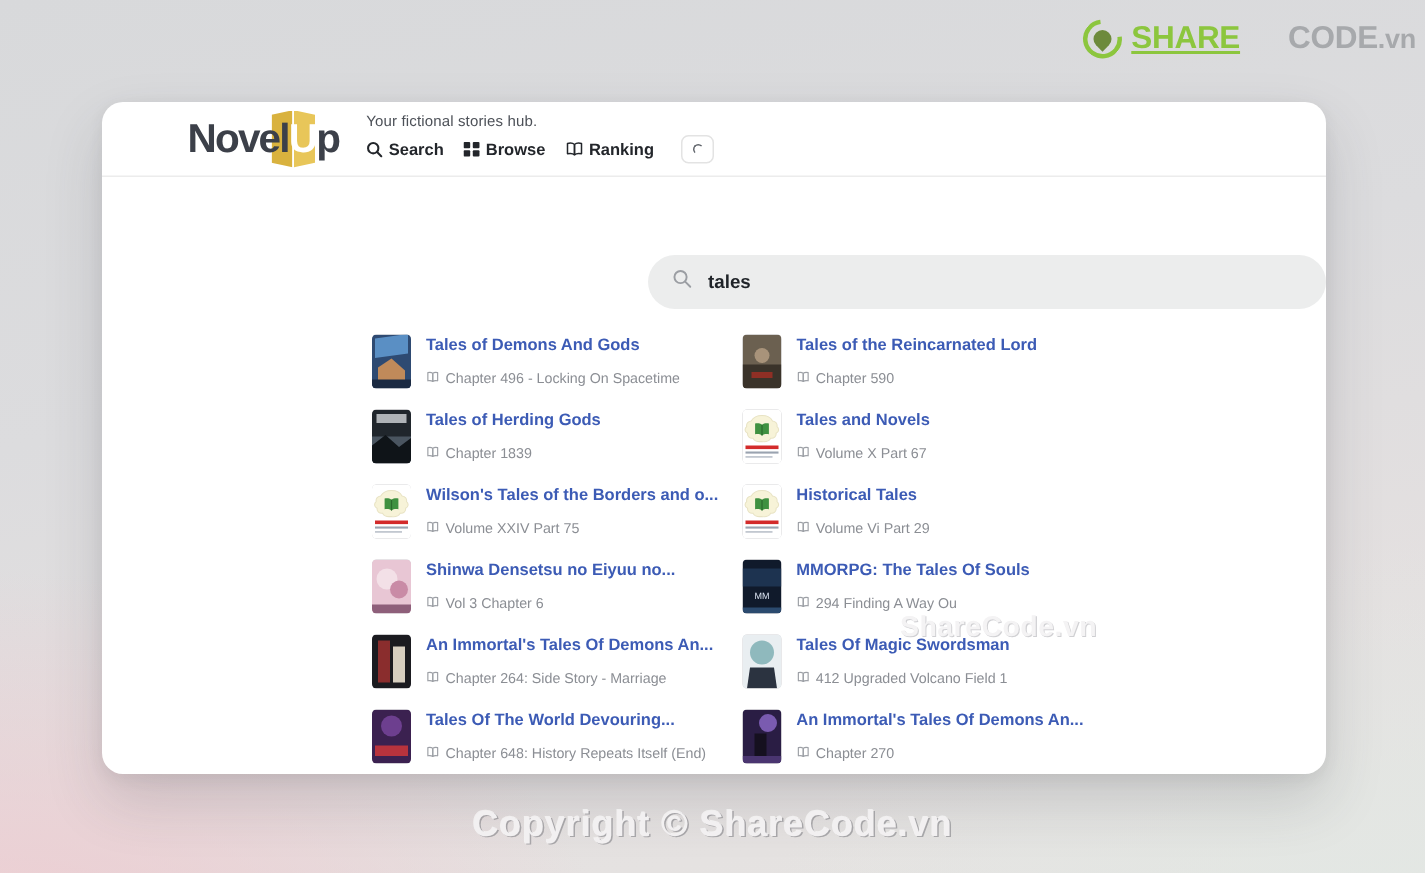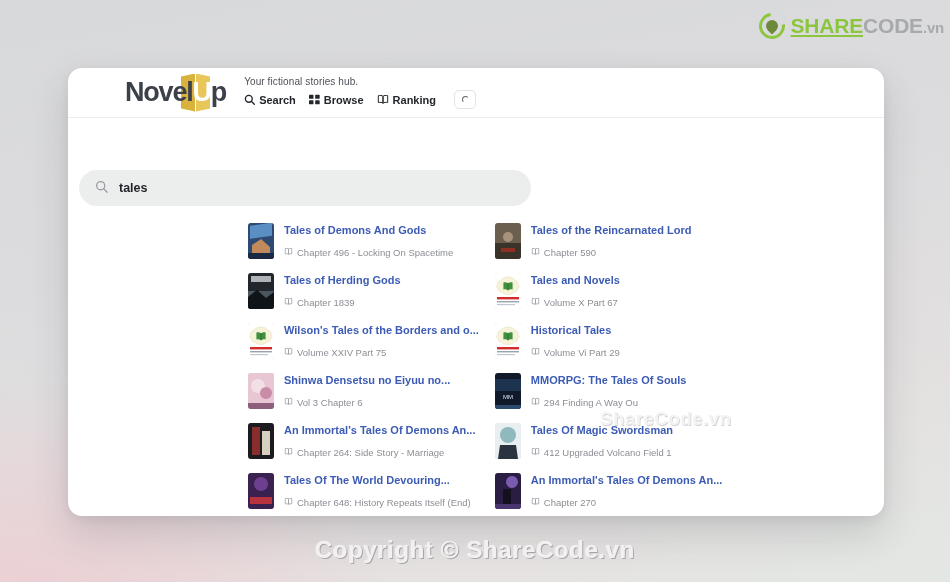--- a/index.html
+++ b/index.html
@@ -50,22 +50,22 @@
     border-radius: 50% 50% 50% 0;
     transform: rotate(-45deg);
   }
   .sc-logo .sc-text {
     font-size: 21px;
     font-weight: bold;
     letter-spacing: -0.2px;
     white-space: nowrap;
   }
   .sc-text .a { color: #8cc63e; text-decoration: underline; }
-  .sc-text .b { color: #a7a9ac; }
-  .sc-text .c { color: #a7a9ac; font-size: 15px; }
+  .sc-text .b { color: #a7a9ac; margin-left: 32px; }
+  .sc-text .c { color: #a7a9ac; font-size: 18px; }
 
   
   .copyright {
     position: absolute;
     left: 0; right: 0;
     bottom: 18px;
     text-align: center;
     font-size: 24px;
     font-weight: bold;
     letter-spacing: 0.6px;
@@ -170,21 +170,21 @@
     border-radius: 50%;
     border: 1.5px solid #5f636a;
     border-right-color: transparent;
     border-bottom-color: transparent;
   }
 
   
   .search-wrap {
     padding: 52px 0 0 11px;
     display: flex;
-    justify-content: flex-start;
+    justify-content: flex-end;
   }
   .search-box {
     width: 452px;
     height: 36px;
     background: #eceded;
     border-radius: 18px;
     display: flex;
     align-items: center;
     padding: 0 16px;
     gap: 11px;

